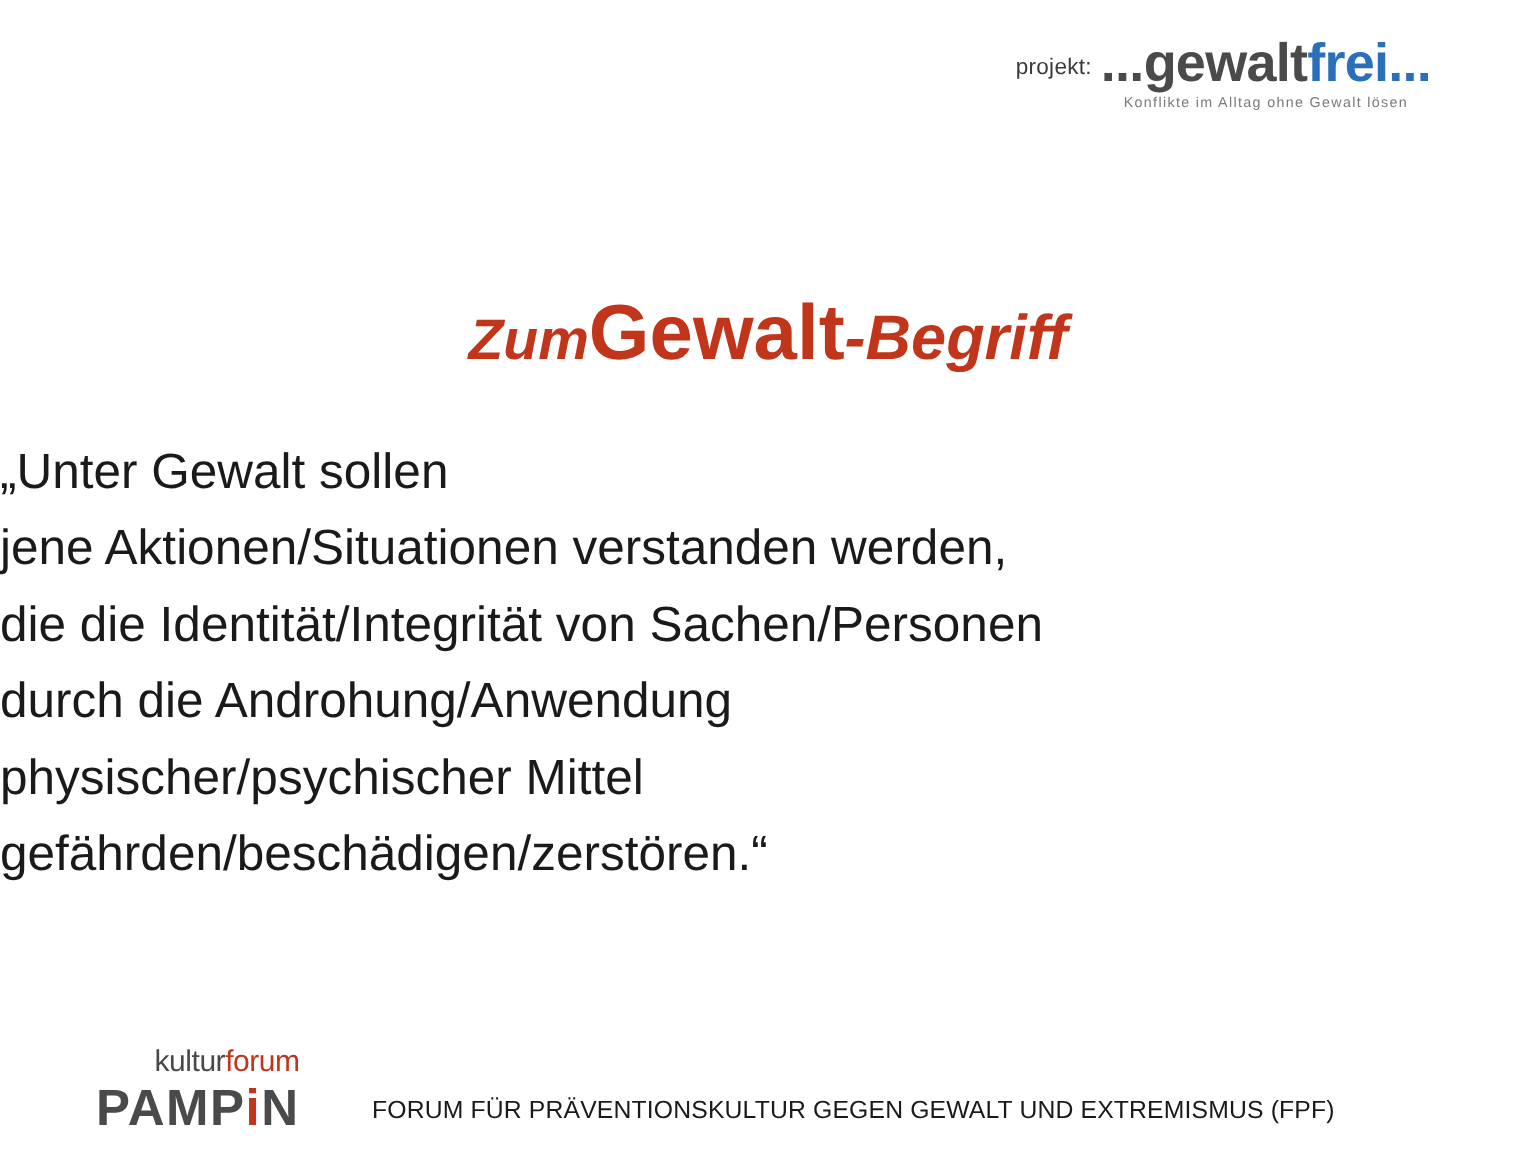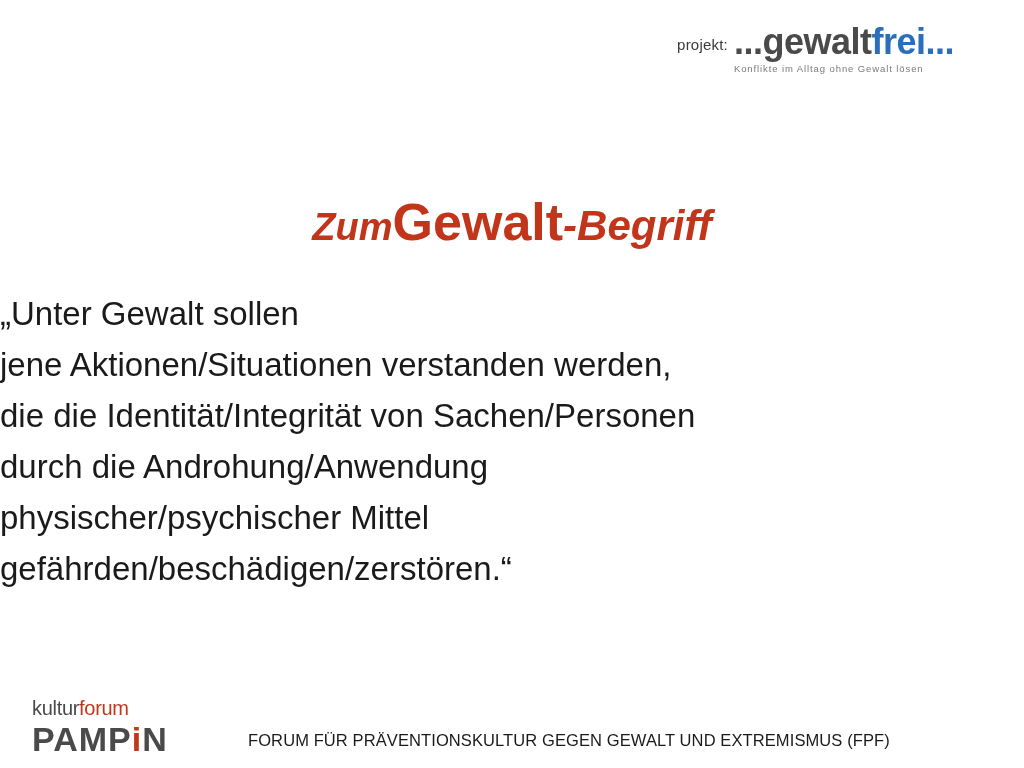--- a/index.html
+++ b/index.html
@@ -34,21 +34,21 @@
     font-size: 15px;
     color: #3a3a3a;
     font-weight: 400;
     margin-right: 6px;
     margin-top: 12px;
     letter-spacing: 0.2px;
   }
   .brand-block {
     display: flex;
     flex-direction: column;
-    align-items: flex-start;
+    align-items: center;
   }
   .brand-word {
     font-size: 36px;
     font-weight: bold;
     line-height: 1;
     letter-spacing: -0.5px;
     white-space: nowrap;
   }
   .brand-word .dots-a { color: #4a4a4a; }
   .brand-word .gewalt { color: #4a4a4a; }
@@ -99,23 +99,24 @@
     font-size: 33px;
     line-height: 51px;
   }
   .quote .line {
     white-space: nowrap;
   }
 
   
   .kf-logo {
     position: absolute;
-    left: 32px;
+    left: 64px;
     bottom: 12px;
     line-height: 1;
+    text-align: right;
   }
   .kf-top {
     font-size: 20px;
     letter-spacing: -0.3px;
   }
   .kf-top .kultur { color: #4a4a4a; }
   .kf-top .forum { color: #c1351a; }
   .kf-bottom {
     font-size: 34px;
     font-weight: bold;

